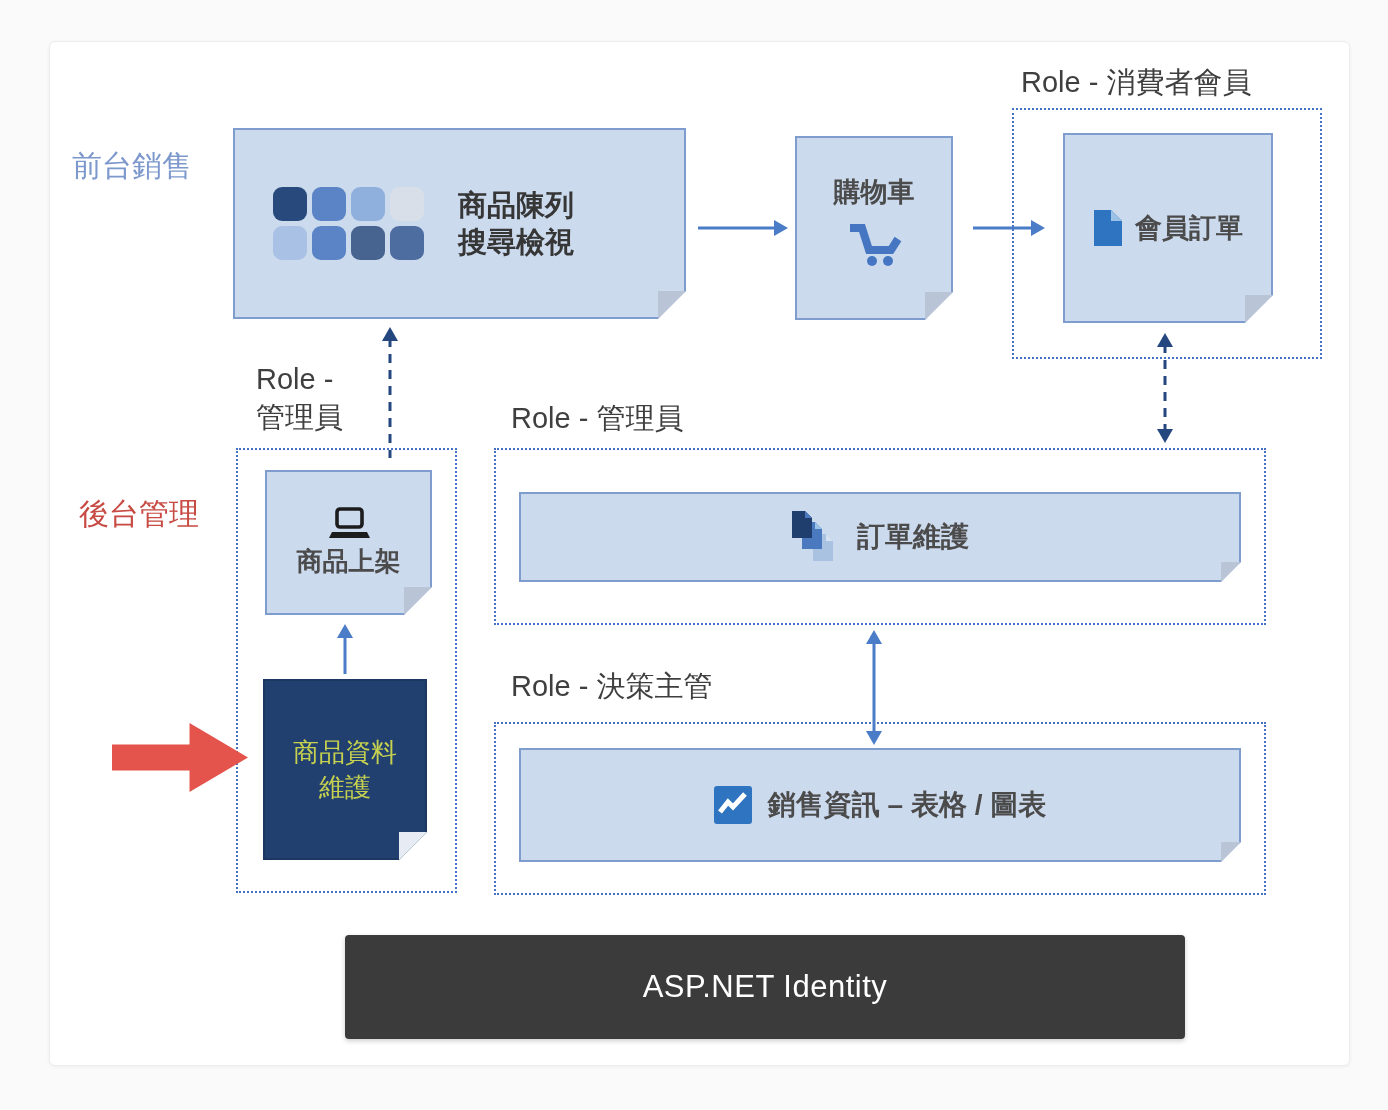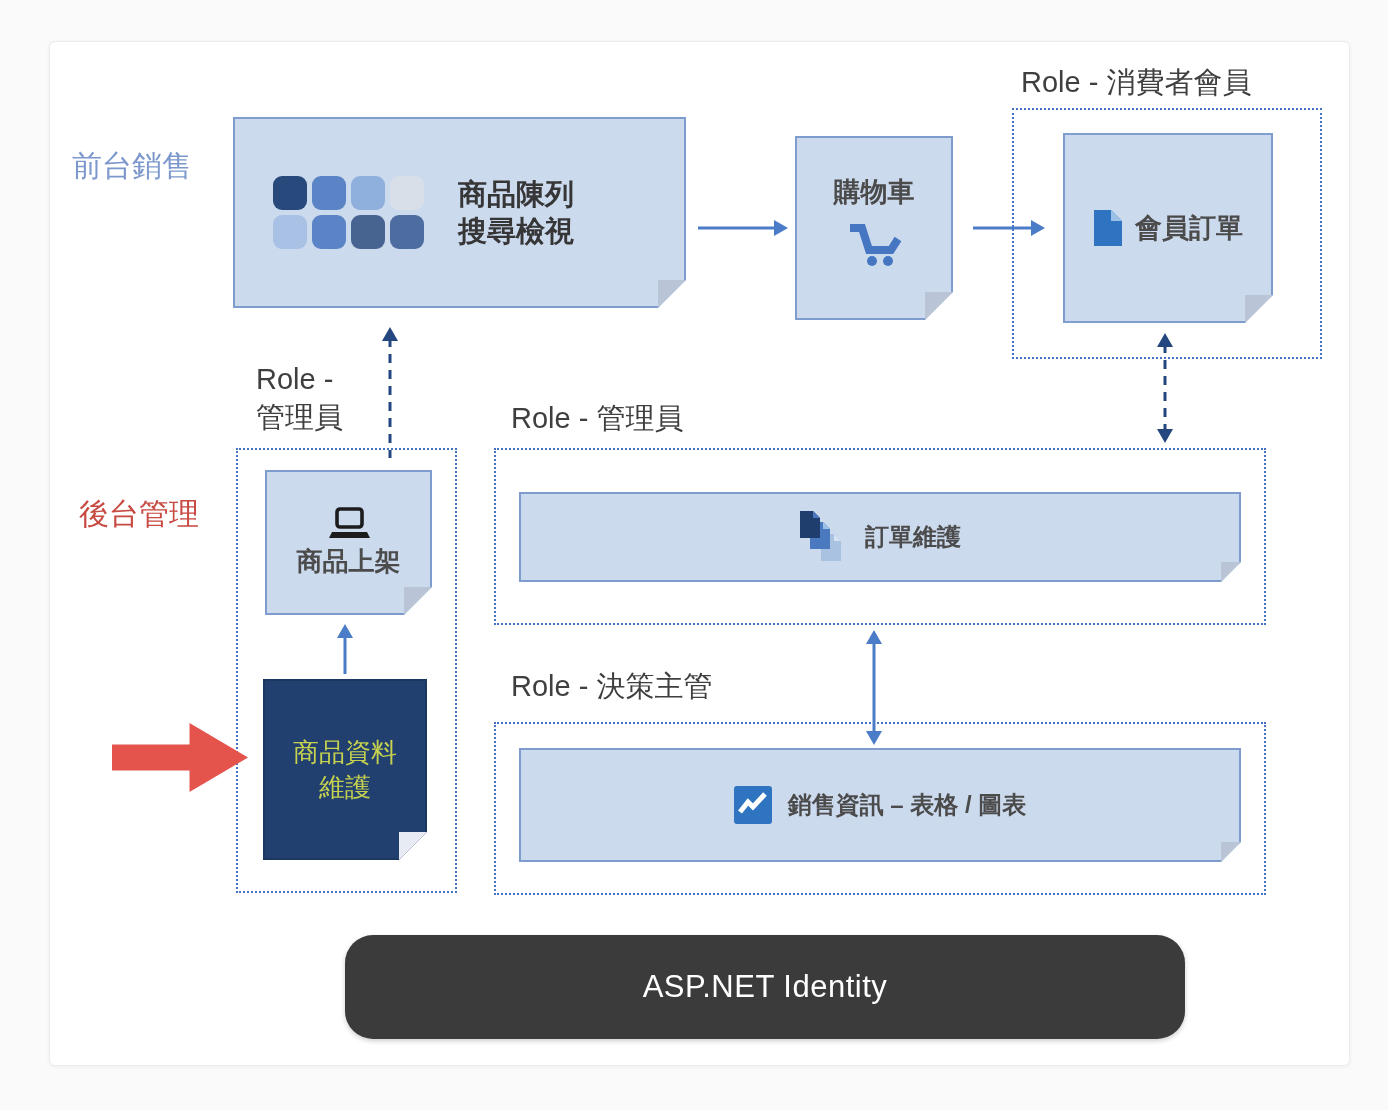--- a/index.html
+++ b/index.html
@@ -30,21 +30,21 @@
   .note .cut{background:var(--card-bg);clip-path:polygon(100% 0,100% 100%,0 100%)}
   .note .fold{background:linear-gradient(135deg,#b9c4d6 55%,#7e92b0 100%);clip-path:polygon(0 0,100% 0,0 100%)}
   .note.fold-sm .cut,.note.fold-sm .fold{width:20px;height:20px}
   .note.dark{background:var(--dark-note-fill);border-color:#1c3760}
   .note.dark .fold{background:linear-gradient(135deg,#e7ecf4 55%,#b9c6da 100%)}
 
   .note-inner{position:absolute;inset:0;display:flex;align-items:center;justify-content:center}
   .col{flex-direction:column}
   .node-title{font-size:29px;font-weight:700;color:#363636;line-height:37px}
   .node-label{font-size:27px;font-weight:700;color:#4b4b4b}
-  .node-label.lg{font-size:24px}
+  .node-label.lg{font-size:28px}
   .dark-text{font-size:26px;line-height:35px;color:var(--dark-note-text);text-align:center;font-weight:500}
 
   .grid-icon{display:grid;grid-template-columns:repeat(4,34px);grid-auto-rows:34px;gap:5px}
   .grid-icon .tile{border-radius:9px}
 
   .arrow{position:absolute}
   .arrow i{position:absolute;display:block}
   .line-h{top:50%;transform:translateY(-50%);height:3px;background:var(--arrow-blue)}
   .line-v{left:50%;transform:translateX(-50%);width:3px;background:var(--arrow-blue)}
   .line-v.dashed{background:repeating-linear-gradient(to bottom,var(--arrow-navy) 0 9px,transparent 9px 16px)}
@@ -54,21 +54,21 @@
           border-left:8px solid transparent;border-right:8px solid transparent;border-bottom:14px solid var(--arrow-blue)}
   .head-s{left:50%;transform:translateX(-50%);bottom:0;width:0;height:0;
           border-left:8px solid transparent;border-right:8px solid transparent;border-top:14px solid var(--arrow-blue)}
   .navy.head-n{border-bottom-color:var(--arrow-navy)}
   .navy.head-s{border-top-color:var(--arrow-navy)}
 
   .red-pointer{position:absolute;background:var(--red-arrow);
        clip-path:polygon(0 31%,57% 31%,57% 0,100% 50%,57% 100%,57% 69%,0 69%);
        filter:drop-shadow(0 4px 3px rgba(0,0,0,.25))}
 
-  .identity{position:absolute;background:var(--identity-bg);border-radius:28px;
+  .identity{position:absolute;background:var(--identity-bg);border-radius:4px;
        display:flex;align-items:center;justify-content:center;box-shadow:0 2px 5px rgba(0,0,0,.2)}
   .identity span{color:var(--identity-text);font-size:31px;letter-spacing:.5px}
 </style>
 </head>
 <body>
 
 <div class="stage">
   <div class="card"></div>
 
   <div class="group" style="left:1012px;top:108px;width:310px;height:251px"></div>
@@ -80,21 +80,21 @@
   <div class="lbl red" style="left:79px;top:494px">後台管理</div>
 
   <div class="lbl" style="left:1021px;top:63px">Role - 消費者會員</div>
   <div class="lbl" style="left:511px;top:399px">Role - 管理員</div>
   <div class="lbl two" style="left:256px;top:360px">
     <div>Role -</div>
     <div>管理員</div>
   </div>
   <div class="lbl" style="left:511px;top:667px">Role - 決策主管</div>
 
-  <div class="note" style="left:233px;top:117px;width:453px;height:191px">
+  <div class="note" style="left:233px;top:128px;width:453px;height:191px">
     <div class="note-inner" style="justify-content:flex-start;padding-left:38px;gap:34px">
       <div class="grid-icon">
           <div class="tile" style="background: rgb(39, 73, 124);"></div>
           <div class="tile" style="background: rgb(91, 132, 198);"></div>
           <div class="tile" style="background: rgb(143, 176, 220);"></div>
           <div class="tile" style="background: rgb(217, 223, 232);"></div>
           <div class="tile" style="background: rgb(169, 193, 228);"></div>
           <div class="tile" style="background: rgb(91, 132, 198);"></div>
           <div class="tile" style="background: rgb(71, 99, 143);"></div>
           <div class="tile" style="background: rgb(77, 109, 161);"></div>

